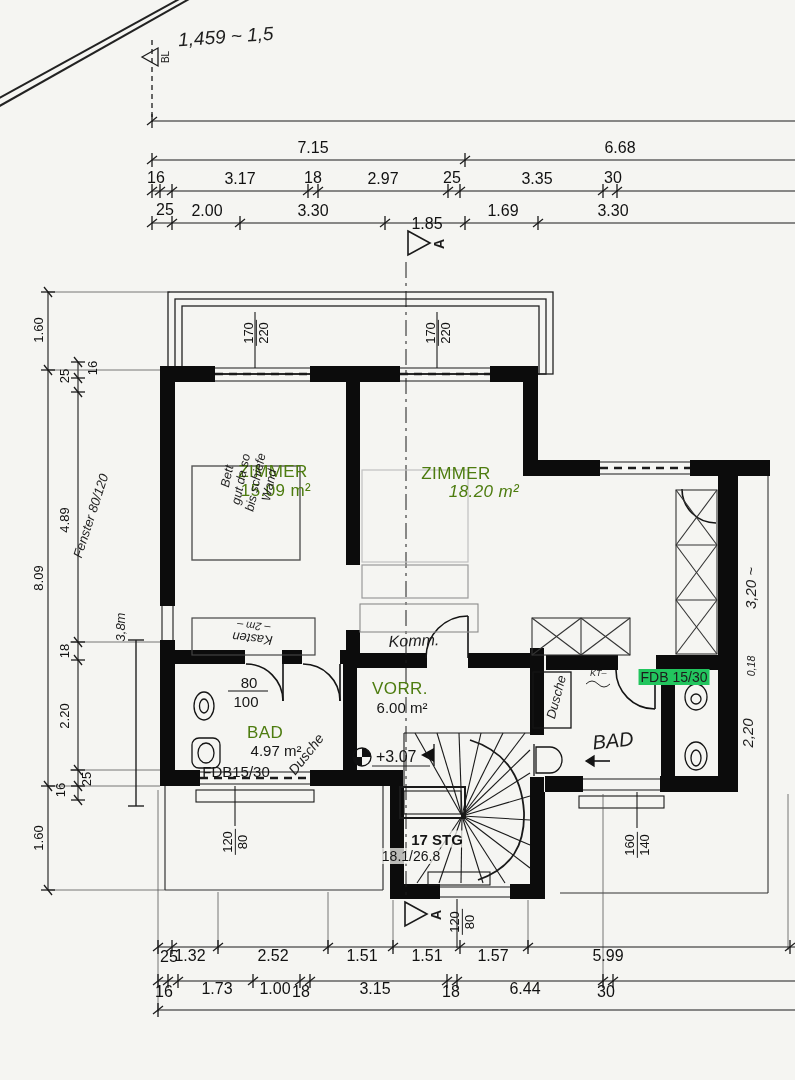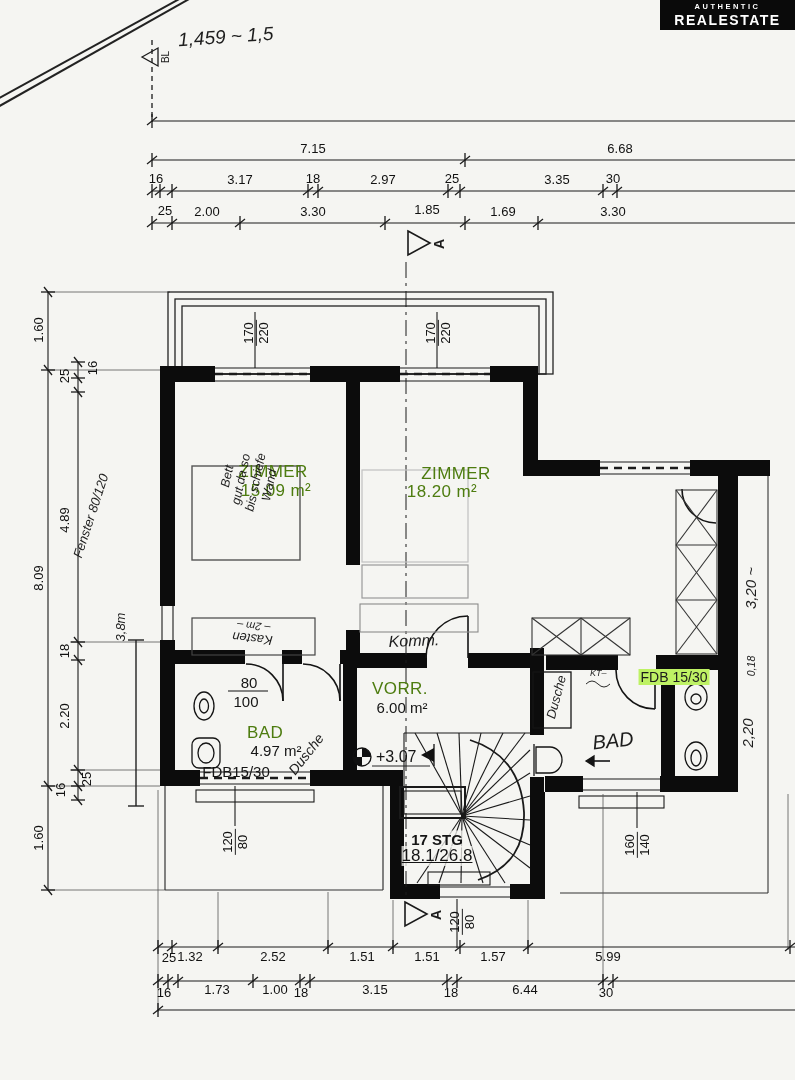--- a/index.html
+++ b/index.html
@@ -4,35 +4,35 @@
 <style>
   html,body{margin:0;padding:0;background:#e9e9e6;}
   #canvas{position:relative;width:795px;height:1080px;background:#f5f5f2;overflow:hidden;
           font-family:"Liberation Sans",sans-serif;color:#1c1c1c;}
   #linework{position:absolute;left:0;top:0;}
   .abs{position:absolute;white-space:nowrap;}
   .c{transform:translate(-50%,-50%);}
   .cr{transform:translate(-50%,-50%) rotate(-90deg);}
   .lbl{font-size:17px;letter-spacing:.4px;color:#4d7c0f;}
   .lbl2{font-size:15px;color:#151515;}
-  .dim{font-size:13px;color:#111;}
+  .dim{font-size:16px;color:#111;}
   .dimr{font-size:13px;color:#111;}
   .hand{font-style:italic;color:#1d1d1d;}
   .fraction{position:absolute;text-align:center;font-size:13px;line-height:1.05;color:#111;}
   .fraction .den{border-top:1.4px solid #222;padding:0 2px;display:block;}
   .fraction .num{display:block;padding:0 2px;}
   .logo{position:absolute;left:660px;top:0;width:135px;height:30px;background:#0a0a0a;
         display:flex;flex-direction:column;align-items:center;justify-content:center;gap:1px;}
   .logo .l1{font-size:7.5px;letter-spacing:2.5px;color:#fff;font-weight:bold;}
   .logo .l2{font-size:14px;letter-spacing:1.5px;color:#fff;font-weight:bold;}
   .bednote{position:absolute;left:186px;top:452px;width:125px;text-align:center;
            transform:rotate(-78deg);font-size:12.5px;line-height:1.15;}
   .kastennote{position:absolute;left:205px;top:620px;width:96px;text-align:center;
               transform:rotate(186deg);font-size:13px;line-height:1.05;}
-  .whitebg{background:#bef264;padding:0 2px;}
+  .whitebg{background:#22c55e;padding:0 2px;}
   .stg{font-weight:bold;}
 </style>
 </head>
 <body>
 
 <div id="canvas">
 
 <svg id="linework" width="795" height="1080" viewBox="0 0 795 1080">
   <defs>
     <g id="tick" stroke="#1a1a1a" stroke-width="1.3">
@@ -326,44 +326,40 @@
     <use href="#tick" x="447" y="981"></use>
         <use href="#tick" x="457" y="981"></use>
     <use href="#tick" x="603" y="981"></use>
         <use href="#tick" x="613" y="981"></use>
     <use href="#tick" x="158" y="1010"></use>
   </g>
 
   <line x1="228" y1="691" x2="268" y2="691" stroke="#111" stroke-width="1.2"></line>
 </svg>
 
-<div class="logo">
-  <span class="l1">AUTHENTIC</span>
-  <span class="l2">REALESTATE</span>
-</div>
 
 <span class="abs hand" style="left:178px;top:26px;font-size:19px;transform:rotate(-4deg);">1,459 ~ 1,5</span>
 <span class="abs cr" style="left:165px;top:57px;font-size:10px;">BL</span>
 
 <span class="abs cr" style="left:439px;top:244px;font-size:14px;font-weight:bold;">A</span>
 <span class="abs cr" style="left:436px;top:915px;font-size:14px;font-weight:bold;">A</span>
 
 <span class="abs dim c" style="left:313px;top:148px;">7.15</span>
 <span class="abs dim c" style="left:620px;top:148px;">6.68</span>
 <span class="abs dim c" style="left:156px;top:178px;">16</span>
 <span class="abs dim c" style="left:240px;top:179px;">3.17</span>
 <span class="abs dim c" style="left:313px;top:178px;">18</span>
 <span class="abs dim c" style="left:383px;top:179px;">2.97</span>
 <span class="abs dim c" style="left:452px;top:178px;">25</span>
-<span class="abs dim c" style="left:537px;top:179px;margin-left:20px;">3.35</span>
+<span class="abs dim c" style="left:537px;top:179px;">3.35</span>
 <span class="abs dim c" style="left:613px;top:178px;">30</span>
 <span class="abs dim c" style="left:165px;top:210px;">25</span>
 <span class="abs dim c" style="left:207px;top:211px;">2.00</span>
 <span class="abs dim c" style="left:313px;top:211px;">3.30</span>
-<span class="abs dim c" style="left:427px;top:209px;">1.85</span>
+<span class="abs dim c" style="left:427px;top:224px;">1.85</span>
 <span class="abs dim c" style="left:503px;top:211px;text-align:center;">1.69</span>
 <span class="abs dim c" style="left:613px;top:211px;">3.30</span>
 
 <span class="abs dimr cr" style="left:38px;top:330px;">1.60</span>
 <span class="abs dimr cr" style="left:38px;top:578px;">8.09</span>
 <span class="abs dimr cr" style="left:38px;top:838px;">1.60</span>
 <span class="abs dimr cr" style="left:64px;top:376px;">25</span>
 <span class="abs dimr cr" style="left:92px;top:368px;">16</span>
 <span class="abs dimr cr" style="left:64px;top:520px;">4.89</span>
 <span class="abs dimr cr" style="left:64px;top:651px;">18</span>
@@ -383,29 +379,29 @@
 <span class="abs dim c" style="left:275px;top:989px;">1.00</span>
 <span class="abs dim c" style="left:301px;top:992px;">18</span>
 <span class="abs dim c" style="left:375px;top:989px;">3.15</span>
 <span class="abs dim c" style="left:451px;top:992px;">18</span>
 <span class="abs dim c" style="left:525px;top:989px;">6.44</span>
 <span class="abs dim c" style="left:606px;top:992px;">30</span>
 
 <span class="abs lbl c" style="left:273px;top:472px;">ZIMMER</span>
 <span class="abs lbl c" style="left:276px;top:491px;">15.09 m²</span>
 <span class="abs lbl c" style="left:456px;top:474px;">ZIMMER</span>
-<span class="abs lbl c" style="left:442px;top:492px;">18.20 m²</span>
+<span class="abs lbl c" style="left:484px;top:492px;font-style:italic;">18.20 m²</span>
 <span class="abs lbl c" style="left:265px;top:733px;">BAD</span>
 <span class="abs lbl2 c" style="left:276px;top:750px;">4.97 m²</span>
 <span class="abs lbl c" style="left:400px;top:689px;">VORR.</span>
 <span class="abs lbl2 c" style="left:402px;top:707px;">6.00 m²</span>
 
 <span class="abs lbl2" style="left:376px;top:748px;font-size:16px;">+3.07</span>
 <span class="abs lbl2 c stg" style="left:437px;top:839px;background:rgba(245,245,242,.75);">17 STG</span>
-<span class="abs lbl2 c" style="left:437px;top:856px;background:rgba(245,245,242,.75);font-size:17px;text-decoration:underline;">18.1/26.8</span>
+<span class="abs lbl2 c" style="left:411px;top:856px;background:rgba(245,245,242,.75);font-size:14px;">18.1/26.8</span>
 <span class="abs lbl2 c" style="left:236px;top:771px;">FDB15/30</span>
 <span class="abs c whitebg" style="left:674px;top:677px;font-size:14px;">FDB 15/30</span>
 <span class="abs lbl2 c" style="left:249px;top:682px;">80</span>
 <span class="abs lbl2 c" style="left:246px;top:701px;">100</span>
 
 <div class="fraction cr" style="left:256px;top:333px;">
   <span class="num">170</span>
   <span class="den">220</span>
 </div>
 <div class="fraction cr" style="left:438px;top:333px;">

